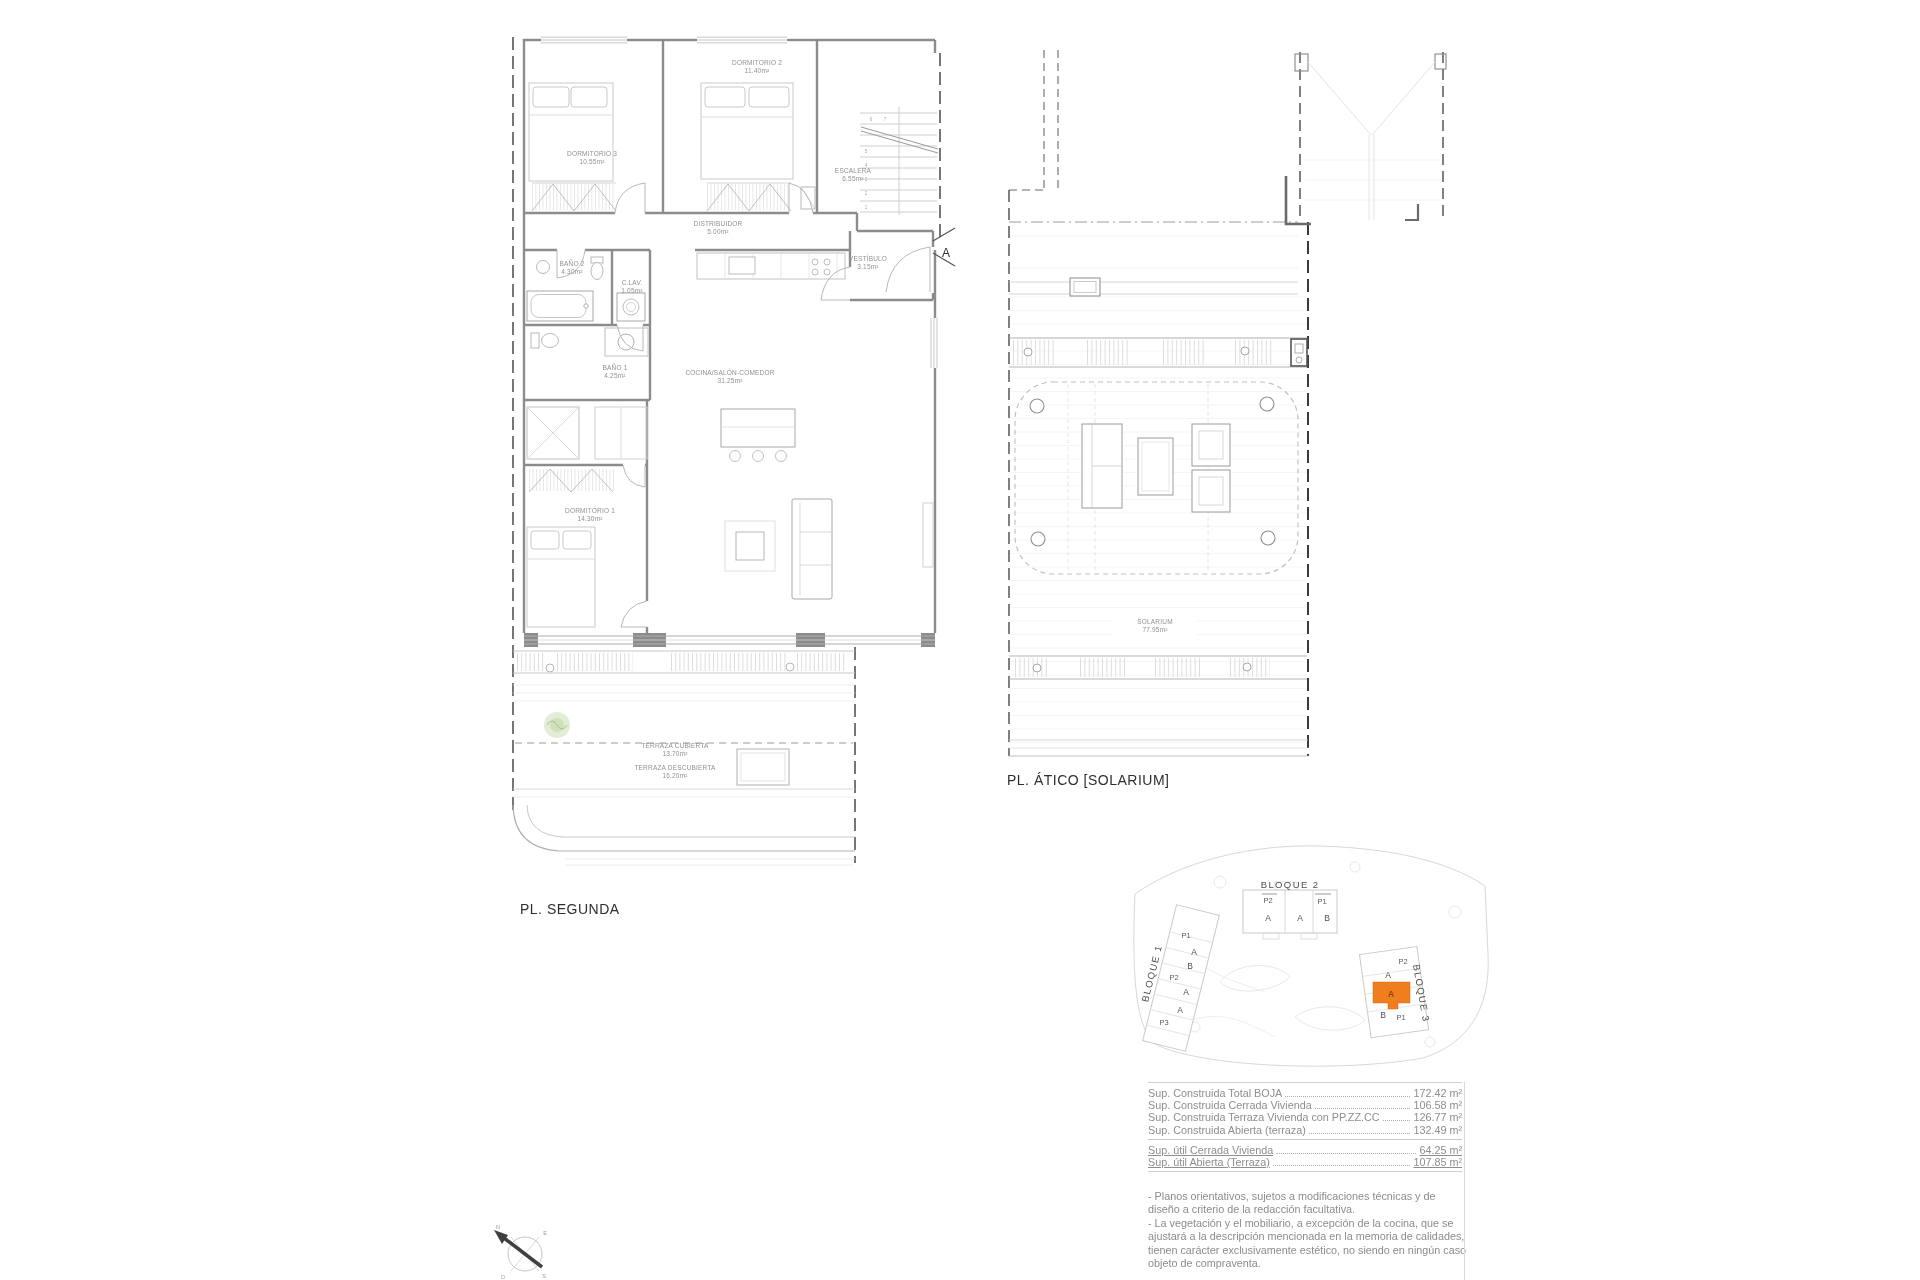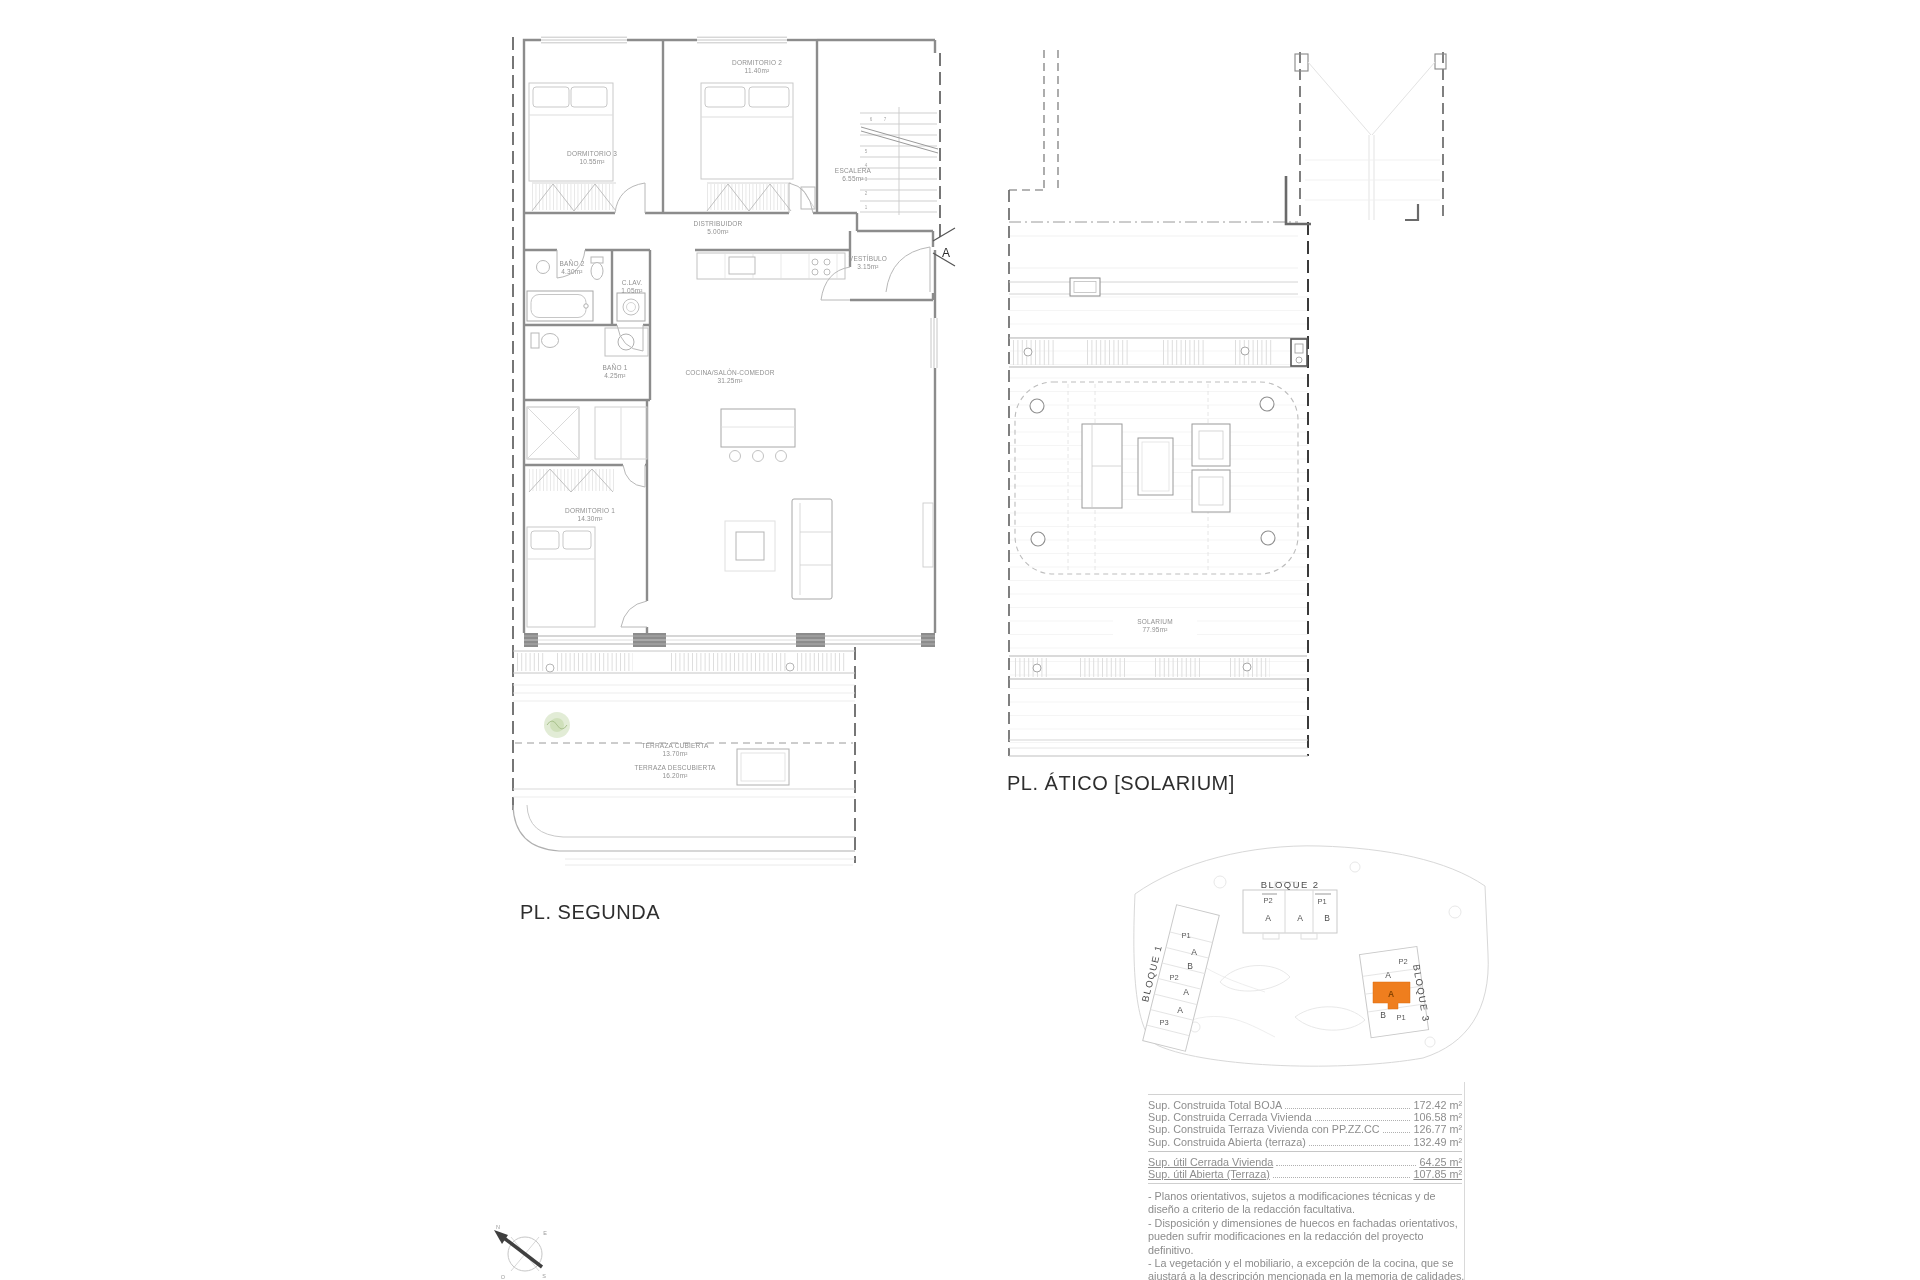--- a/index.html
+++ b/index.html
@@ -1,29 +1,29 @@
 <!DOCTYPE html>
 <html><head>
 <meta charset="utf-8">
 <style>
   html,body{margin:0;padding:0;background:#fff;}
   .sheet{position:relative;width:1920px;height:1280px;background:#ffffff;
          font-family:"Liberation Sans",sans-serif;overflow:hidden;}
   .sheet svg{position:absolute;overflow:visible;}
-  .plan-title{position:absolute;font-size:20px;color:#2e2e2e;letter-spacing:.5px;font-weight:500;}
+  .plan-title{position:absolute;font-size:14px;color:#2e2e2e;letter-spacing:.5px;font-weight:500;}
   text{font-family:"Liberation Sans",sans-serif;}
   .rm{font-size:6.5px;fill:#909090;text-anchor:middle;letter-spacing:.2px;}
   .tinyn{font-size:4.5px;fill:#a8a8a8;text-anchor:middle;}
   .amark{font-size:12px;fill:#2e2e2e;text-anchor:middle;}
   .site-lb{font-size:9.5px;fill:#4d4d4d;letter-spacing:1.4px;text-anchor:middle;}
   .site-u{font-size:8.5px;fill:#4f4f4f;text-anchor:middle;}
   .site-p{font-size:7.5px;fill:#5a5a5a;text-anchor:middle;}
   .site-hl{font-size:8.5px;fill:#8a4500;text-anchor:middle;font-weight:bold;}
   .info{position:absolute;left:1148px;top:1082px;width:314px;color:#8e8e8e;
-        font-size:10.8px;border-top:1px solid #d2d2d2;padding-top:4px;margin-top:12px;}
+        font-size:10.8px;border-top:1px solid #d2d2d2;padding-top:4px;}
   .grp1{border-bottom:1px solid #c6c6c6;padding-bottom:3px;margin-bottom:4px;}
   .grp2{border-bottom:1px solid #cfcfcf;padding-bottom:3px;text-decoration:underline;}
   .row{display:flex;align-items:baseline;height:12.2px;}
   .row .lbl{white-space:nowrap;}
   .row .dots{flex:1;border-bottom:1px dotted #b0b0b0;margin:0 3px 2px 3px;min-width:8px;}
   .row .val{white-space:nowrap;}
   .notes{position:absolute;left:1148px;top:1190px;width:322px;color:#8c8c8c;
          font-size:10.8px;line-height:13.4px;}
   .notes p{margin:0;}
   .vline{position:absolute;left:1464px;top:1082px;width:1px;height:198px;background:#d9d9d9;}
@@ -413,21 +413,20 @@
       <div class="row">
         <span class="lbl">Sup. útil Abierta (Terraza)</span>
         <span class="dots"></span>
         <span class="val">107.85 m²</span>
       </div>
     </div>
   </div>
 
   <div class="notes">
     <p>- Planos orientativos, sujetos a modificaciones técnicas y de diseño a criterio de la redacción facultativa.</p>
-    <p>- Disposición y dimensiones de huecos en fachadas orientativos, pueden sufrir modificaciones en la redacción del proyecto definitivo.</p>
     <p>- La vegetación y el mobiliario, a excepción de la cocina, que se ajustará a la descripción mencionada en la memoria de calidades, tienen carácter exclusivamente estético, no siendo en ningún caso objeto de compraventa.</p>
   </div>
 
   <div class="vline"></div>
 
   <svg style="left:478px;top:1222px" width="90" height="60" viewBox="0 0 90 60">
     <circle cx="47" cy="32" r="17" stroke="#c6c6c6" fill="none"></circle>
     <path d="M33 15 L61 49 M61 15 L33 49" stroke="#cfcfcf" stroke-width="0.8" fill="none"></path>
     <line x1="64" y1="45" x2="26" y2="16" stroke="#3f3f3f" stroke-width="3.5"></line>
     <polygon points="16,8 30,13 24,22" fill="#3f3f3f"></polygon>

